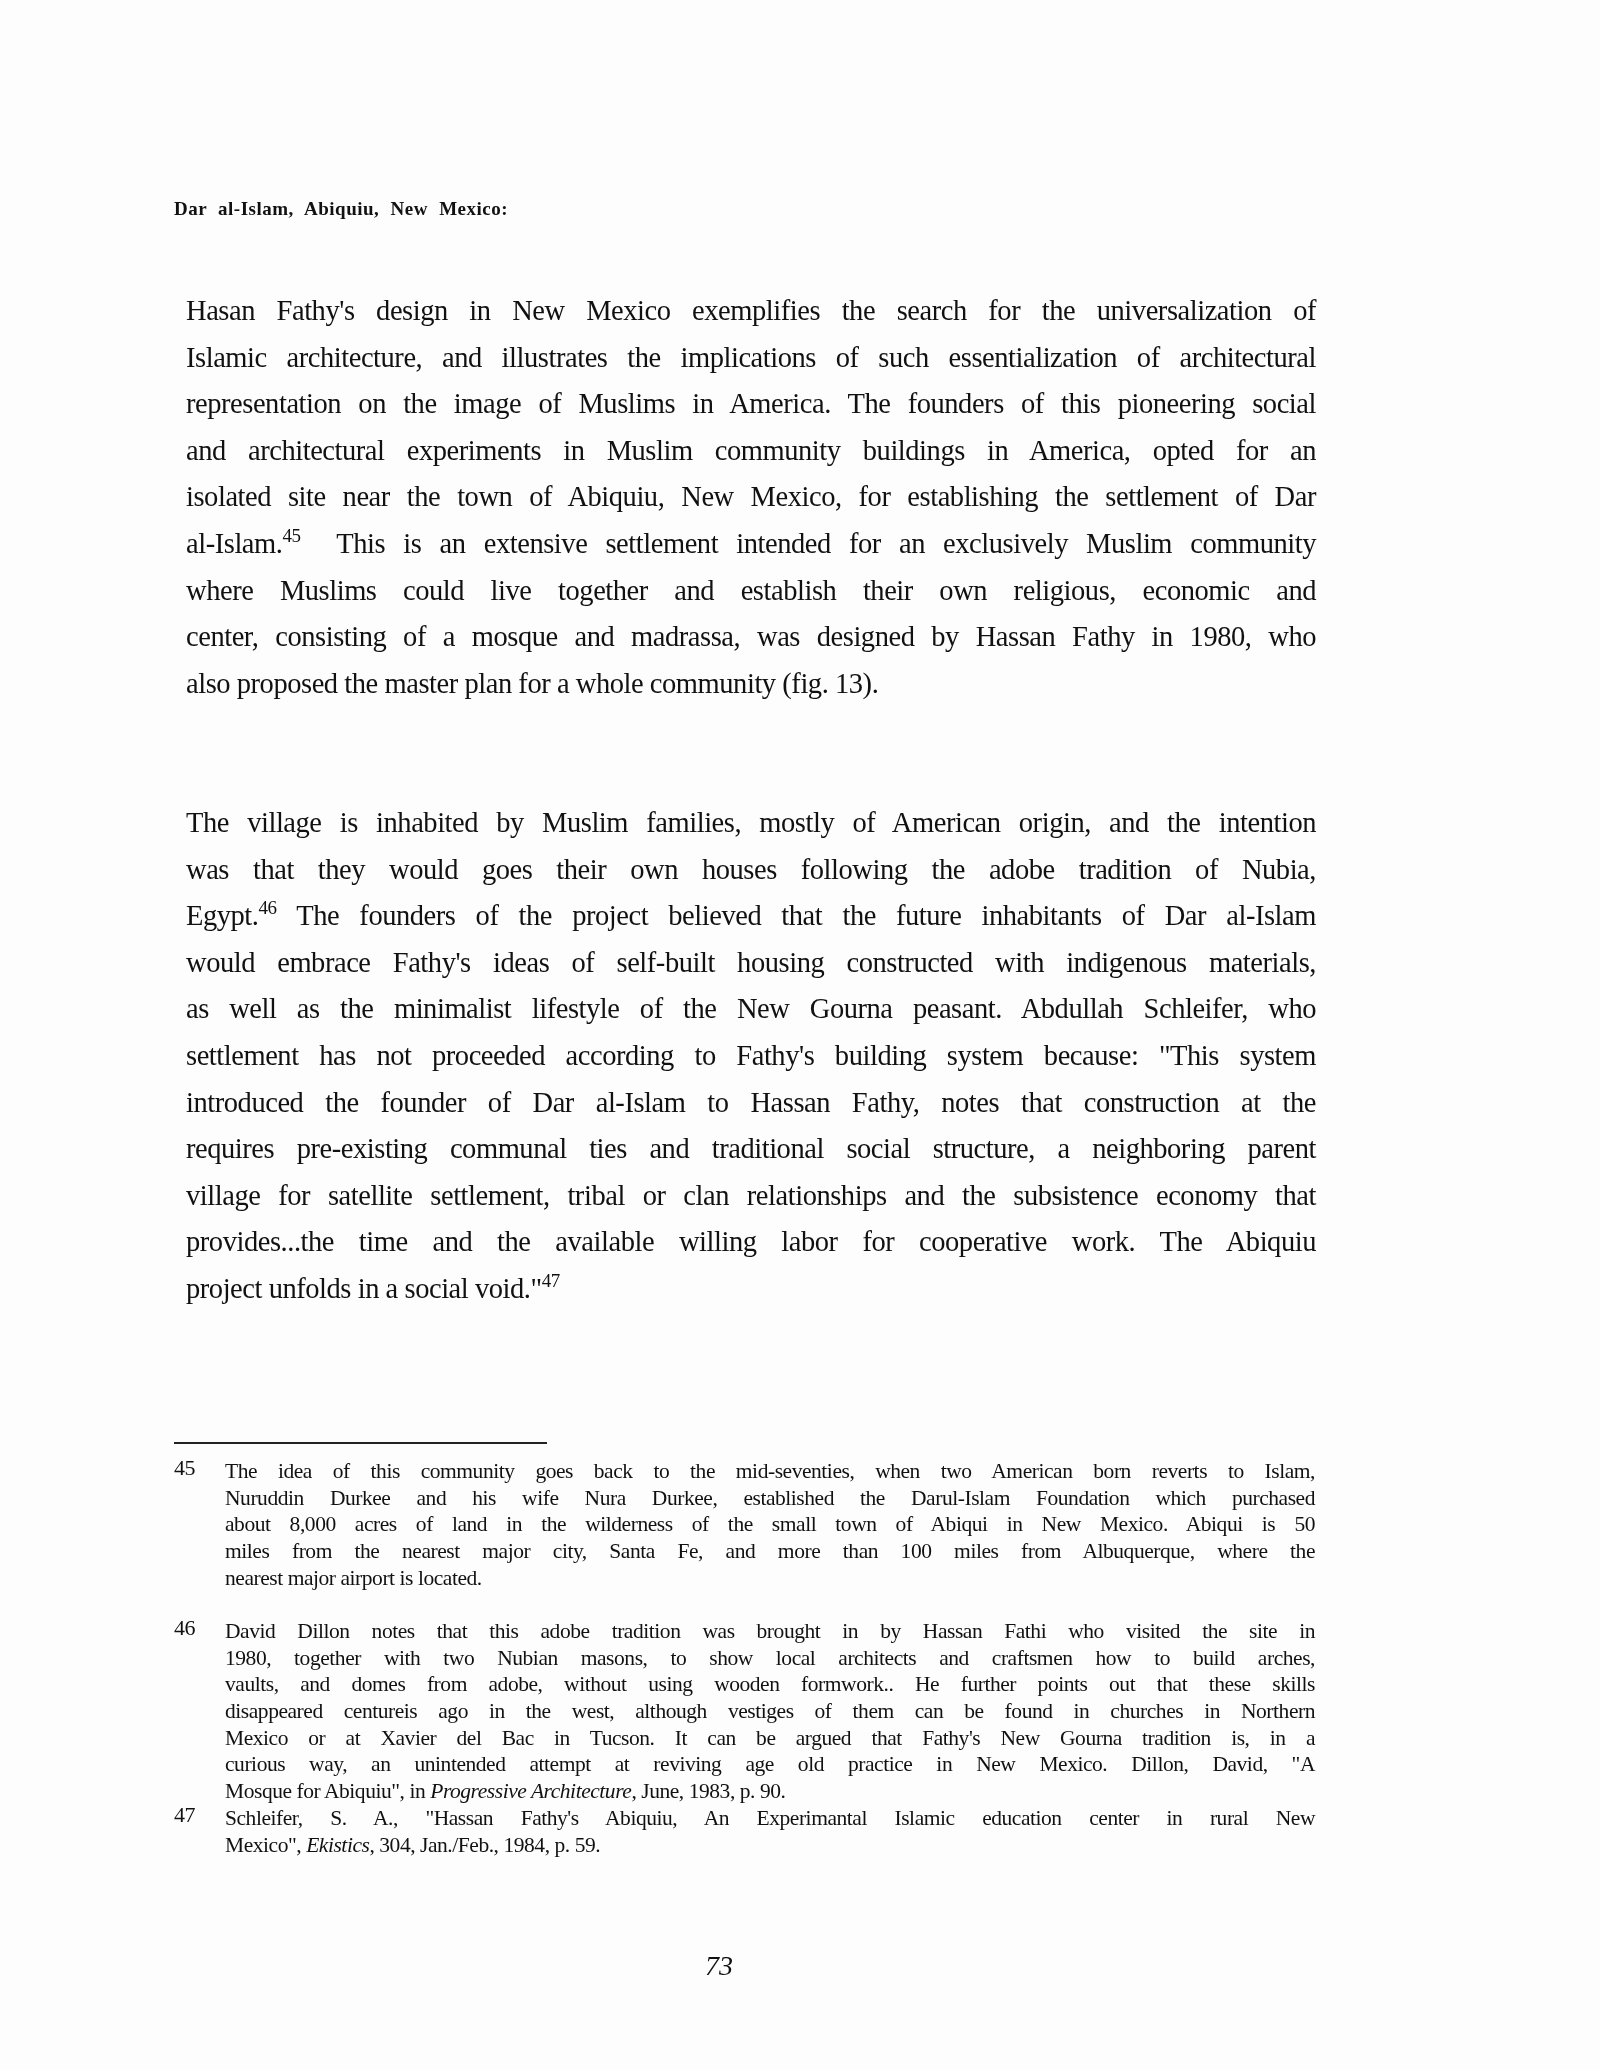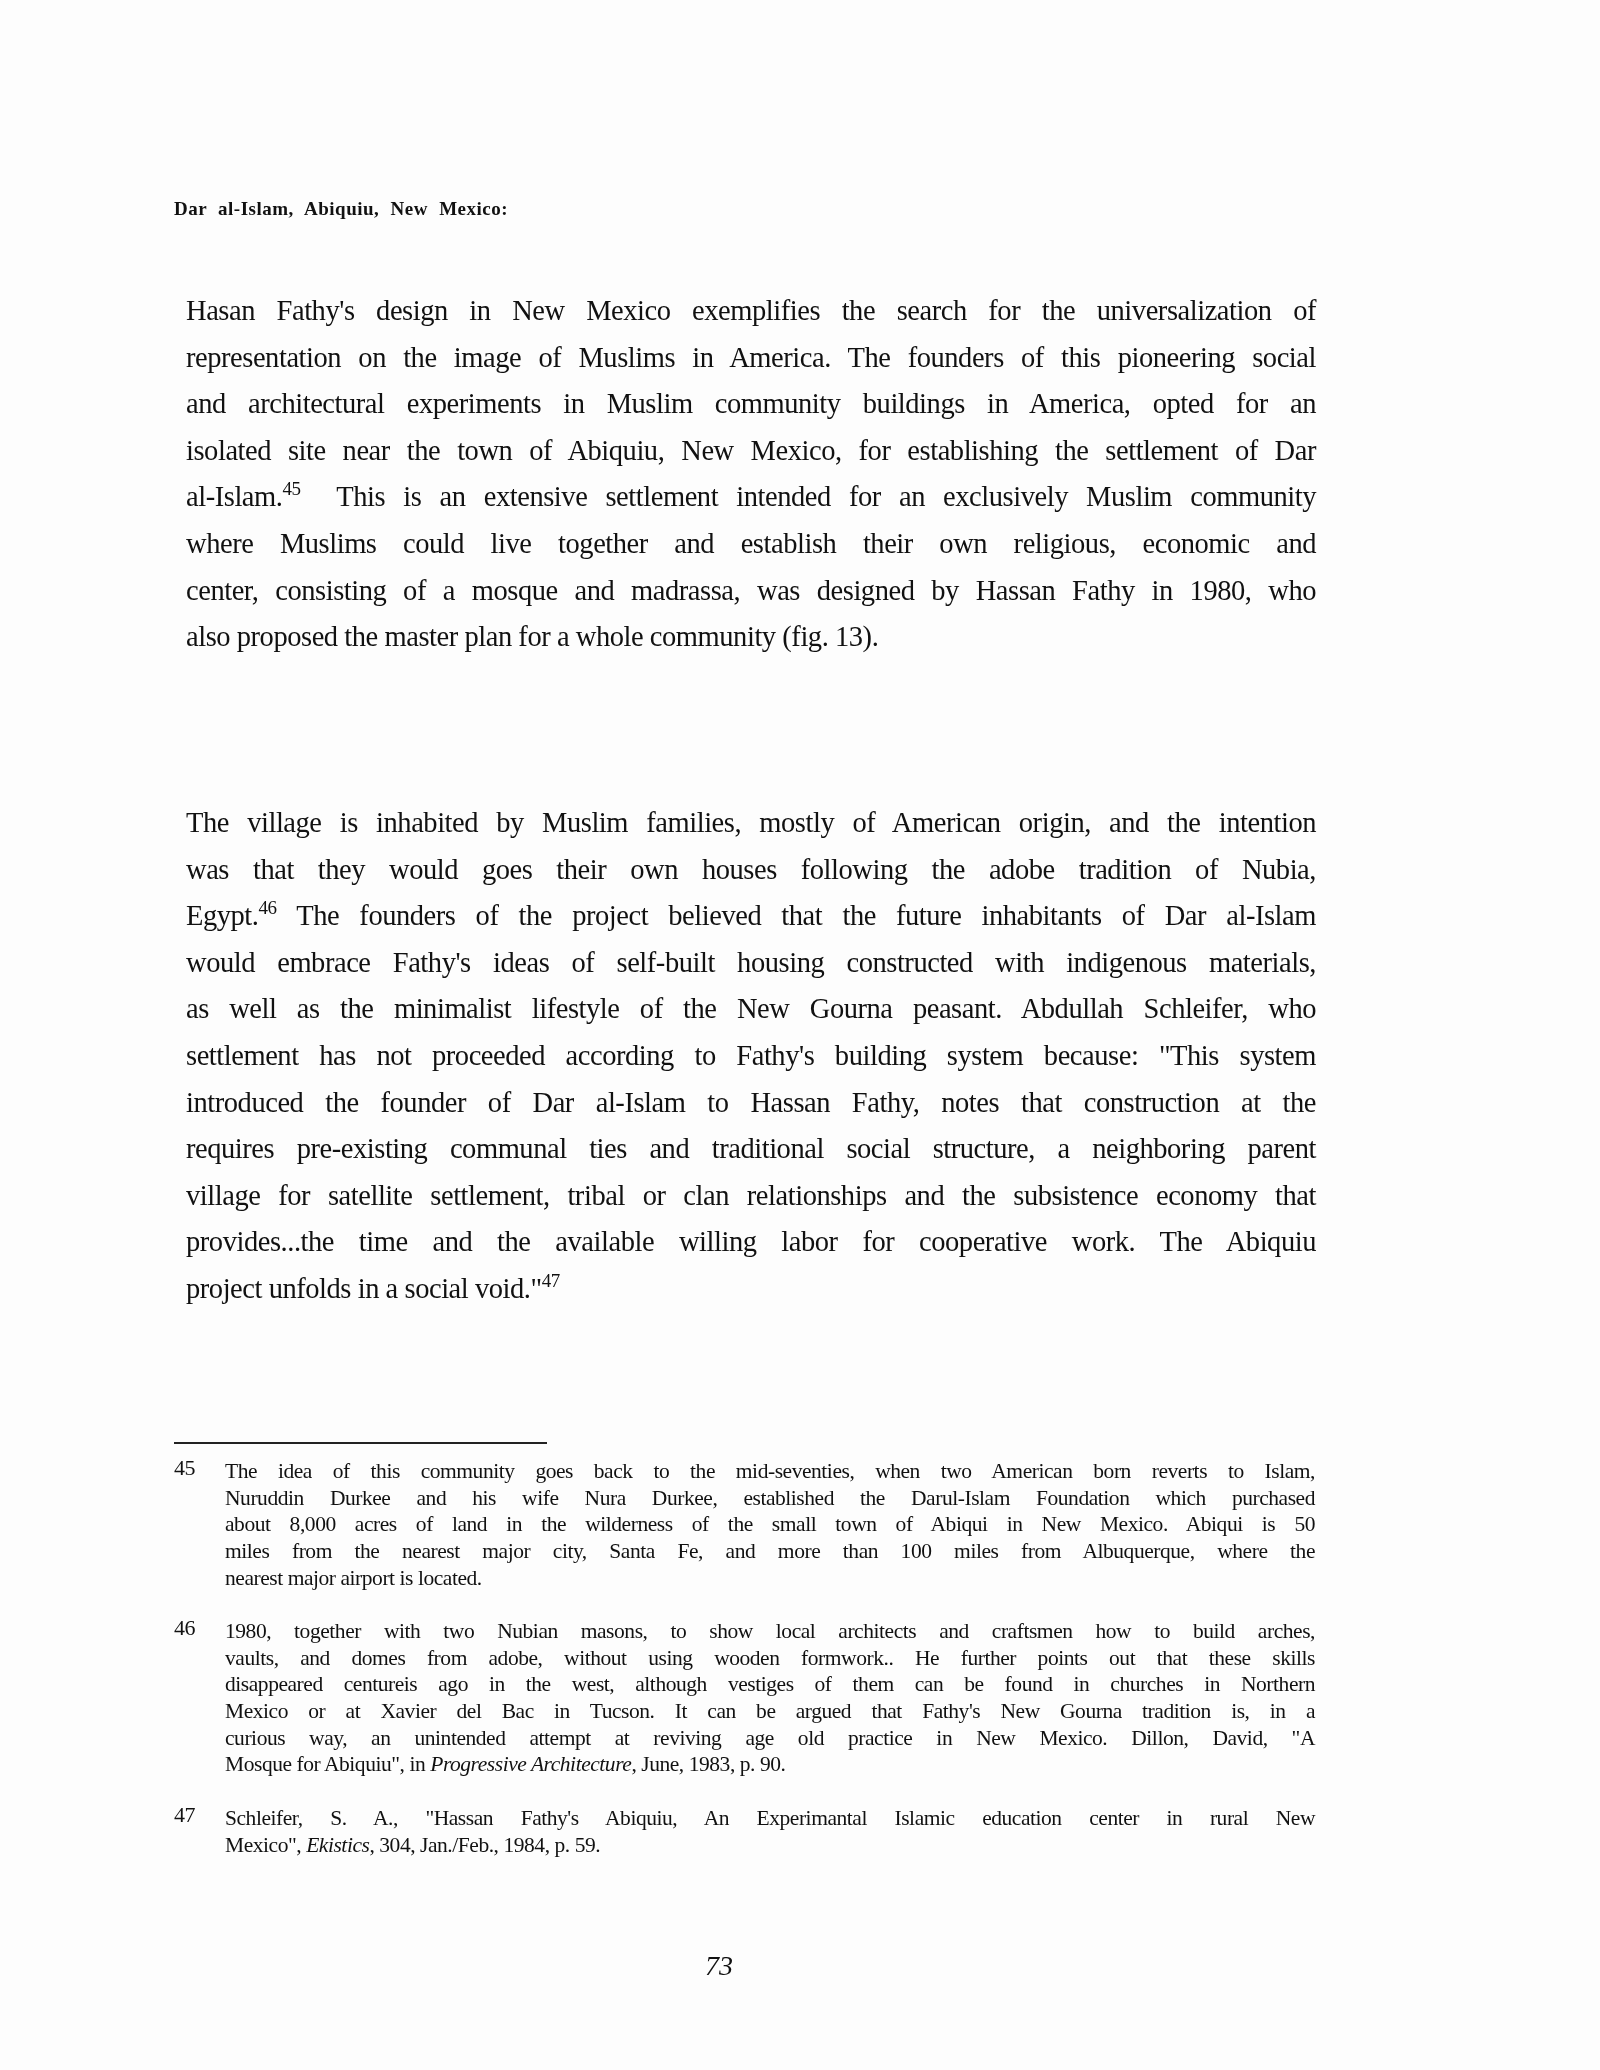--- a/index.html
+++ b/index.html
@@ -116,20 +116,21 @@
   </style>
 </head>
 <body>
 
 <div class="page">
 
   <div class="heading">Dar al-Islam, Abiquiu, New Mexico:</div>
 
   <div class="para" id="para1">
     <span class="line">Hasan Fathy's design in New Mexico exemplifies the search for the universalization of</span>
+    <span class="line">Islamic architecture, and illustrates the implications of such essentialization of architectural</span>
     <span class="line">representation on the image of Muslims in America. The founders of this  pioneering social</span>
     <span class="line">and architectural experiments in Muslim community buildings in America, opted for an</span>
     <span class="line">isolated site near the town of Abiquiu, New Mexico, for establishing the settlement of Dar</span>
     <span class="line"><span>al-Islam.</span><sup class="fnref">45</sup>&nbsp; <span>This is an extensive settlement intended for an exclusively Muslim community</span></span>
     <span class="line">where Muslims could live together and establish their own religious, economic and</span>
     <span class="line">center, consisting of a mosque and madrassa, was designed by Hassan Fathy in 1980, who</span>
     <span class="line last">also proposed the master plan for a whole community (fig. 13).</span>
   </div>
 
   <div class="para" id="para2">
@@ -155,20 +156,21 @@
       <span class="line">Nuruddin Durkee and his wife Nura Durkee, established the Darul-Islam Foundation which purchased</span>
       <span class="line">about 8,000 acres of land in the wilderness of the small town of Abiqui in New Mexico. Abiqui is 50</span>
       <span class="line">miles from the nearest major city, Santa Fe, and more than 100 miles from Albuquerque, where the</span>
       <span class="line last">nearest major airport is located.</span>
     </div>
   </div>
 
   <div class="footnote" id="fn46">
     <span class="fn-num">46</span>
     <div class="fn-body">
+      <span class="line"> David Dillon notes that this adobe tradition was brought in by Hassan Fathi who visited the site in</span>
       <span class="line">1980, together with two Nubian masons, to show local architects and craftsmen how to build arches,</span>
       <span class="line">vaults, and domes from adobe, without using wooden formwork.. He further points out that these skills</span>
       <span class="line">disappeared centureis ago in the west, although vestiges of them can be found in churches in Northern</span>
       <span class="line">Mexico or at Xavier del Bac in Tucson. It can be argued that Fathy's New Gourna tradition is, in a</span>
       <span class="line">curious way, an  unintended attempt at  reviving age old practice in New Mexico. Dillon, David, "A</span>
       <span class="line last"><span>Mosque for Abiquiu", in </span><em>Progressive Architecture</em><span>, June, 1983, p. 90.</span></span>
     </div>
   </div>
 
   <div class="footnote" id="fn47">

